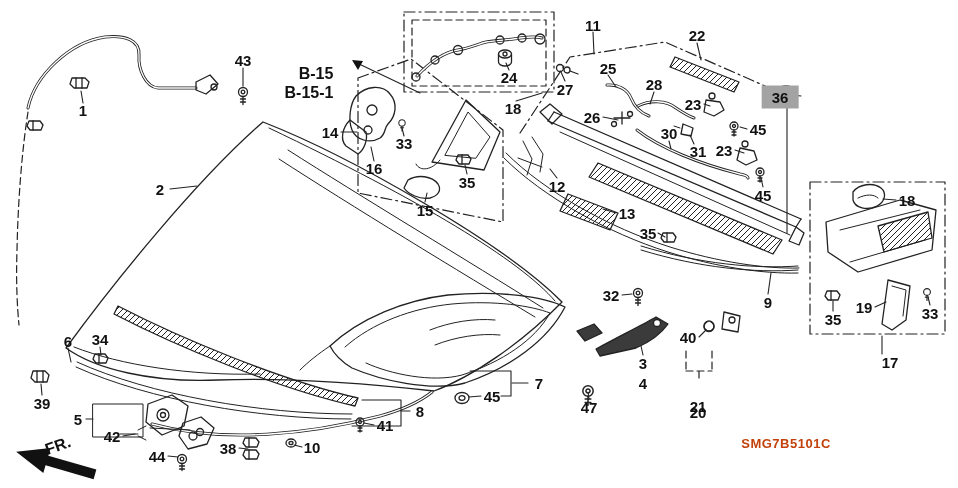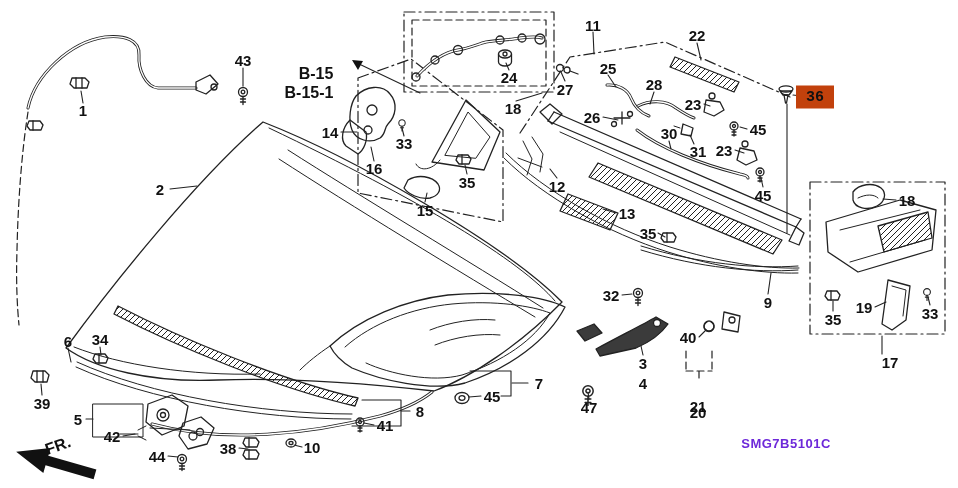--- a/index.html
+++ b/index.html
@@ -18,21 +18,21 @@
   svg .blackfill{fill:#111;stroke:none;}
   svg .whitefill{fill:#fff;}
   #labels-layer{position:absolute;left:0;top:0;width:100%;height:100%;}
   .part-label{position:absolute;transform:translate(-50%,-50%);
               font-weight:bold;font-size:15px;color:#111;line-height:1;
               padding:1px 3px;cursor:pointer;white-space:nowrap;}
   .part-label.highlighted{background:#ffff00;padding:4px 10px;}
   .ref-label{position:absolute;transform:translate(-50%,-50%);
              font-weight:bold;font-size:16px;color:#111;line-height:1;cursor:pointer;white-space:nowrap;}
   .code-label{position:absolute;transform:translate(-50%,-50%);
-              font-weight:bold;font-size:13px;color:#6d28d9;letter-spacing:.5px;}
+              font-weight:bold;font-size:13px;color:#c2410c;letter-spacing:.5px;}
   .fr-label{position:absolute;transform:translate(-50%,-50%) rotate(-20deg);
             font-weight:bold;font-size:16px;color:#111;}
 </style>
 </head>
 <body>
 
 <div id="diagram">
 
   <svg id="artwork" width="958" height="488" viewBox="0 0 958 488">
     <defs>
@@ -372,21 +372,21 @@
       <div class="part-label" style="left: 593px; top: 25px;">11</div>
       <div class="part-label" style="left: 608px; top: 68px;">25</div>
       <div class="part-label" style="left: 592px; top: 117px;">26</div>
       <div class="part-label" style="left: 654px; top: 84px;">28</div>
       <div class="part-label" style="left: 697px; top: 35px;">22</div>
       <div class="part-label" style="left: 693px; top: 104px;">23</div>
       <div class="part-label" style="left: 758px; top: 129px;">45</div>
       <div class="part-label" style="left: 669px; top: 133px;">30</div>
       <div class="part-label" style="left: 698px; top: 151px;">31</div>
       <div class="part-label" style="left: 724px; top: 150px;">23</div>
-      <div class="part-label highlighted" style="left: 815px; top: 97px; background: #c2410c; font-family: Liberation Mono, monospace;">36</div>
+      <div class="part-label highlighted" style="left: 780px; top: 97px; background: #a3a3a3;">36</div>
       <div class="part-label" style="left: 557px; top: 186px;">12</div>
       <div class="part-label" style="left: 627px; top: 213px;">13</div>
       <div class="part-label" style="left: 648px; top: 233px;">35</div>
       <div class="part-label" style="left: 763px; top: 195px;">45</div>
       <div class="part-label" style="left: 768px; top: 302px;">9</div>
       <div class="part-label" style="left: 611px; top: 295px;">32</div>
       <div class="part-label" style="left: 907px; top: 200px;">18</div>
       <div class="part-label" style="left: 833px; top: 319px;">35</div>
       <div class="part-label" style="left: 864px; top: 307px;">19</div>
       <div class="part-label" style="left: 930px; top: 313px;">33</div>

